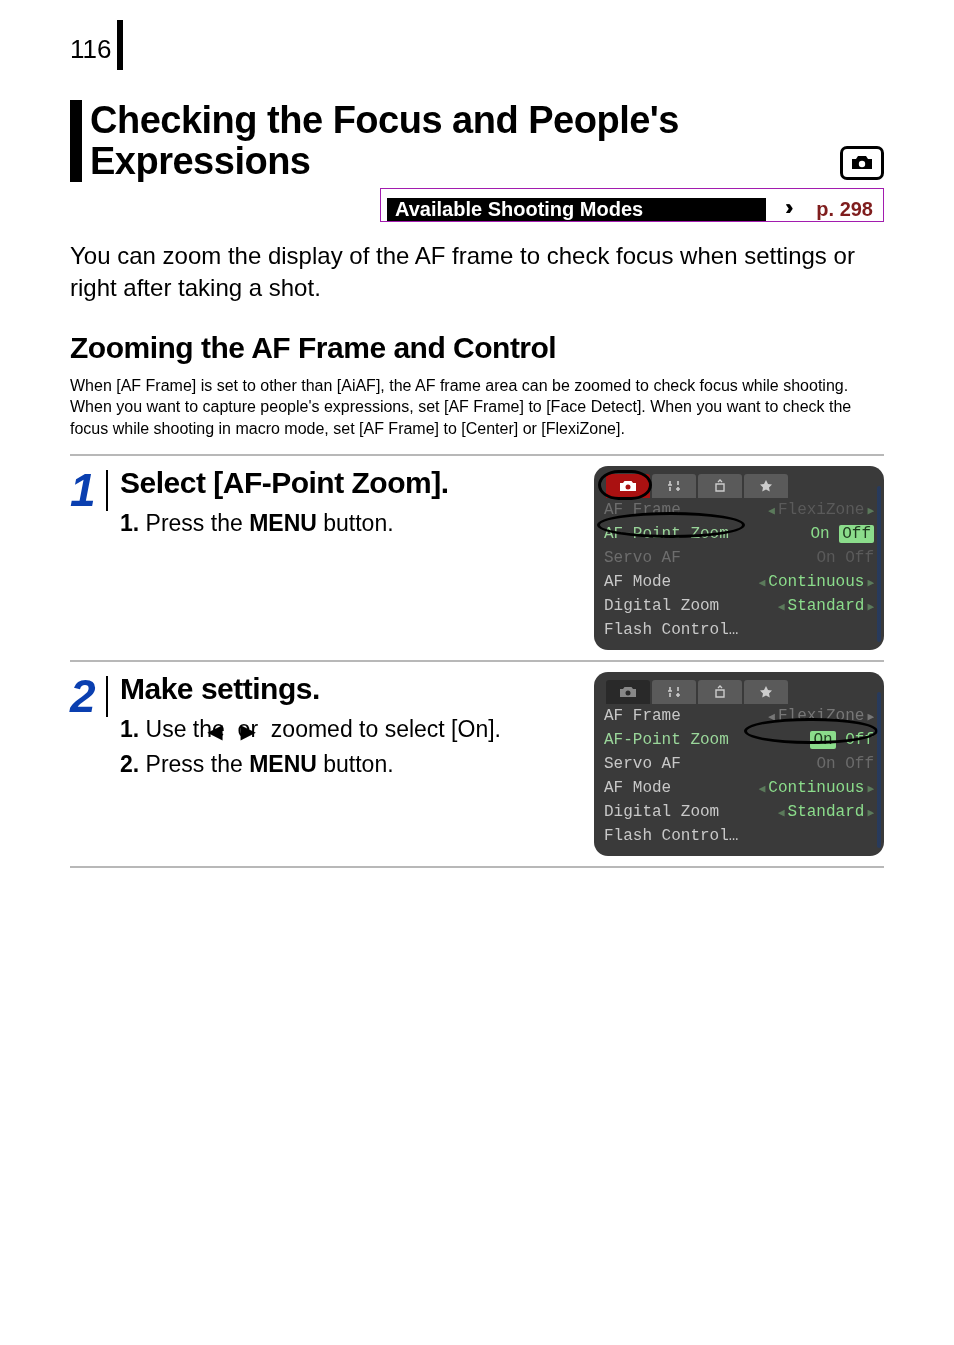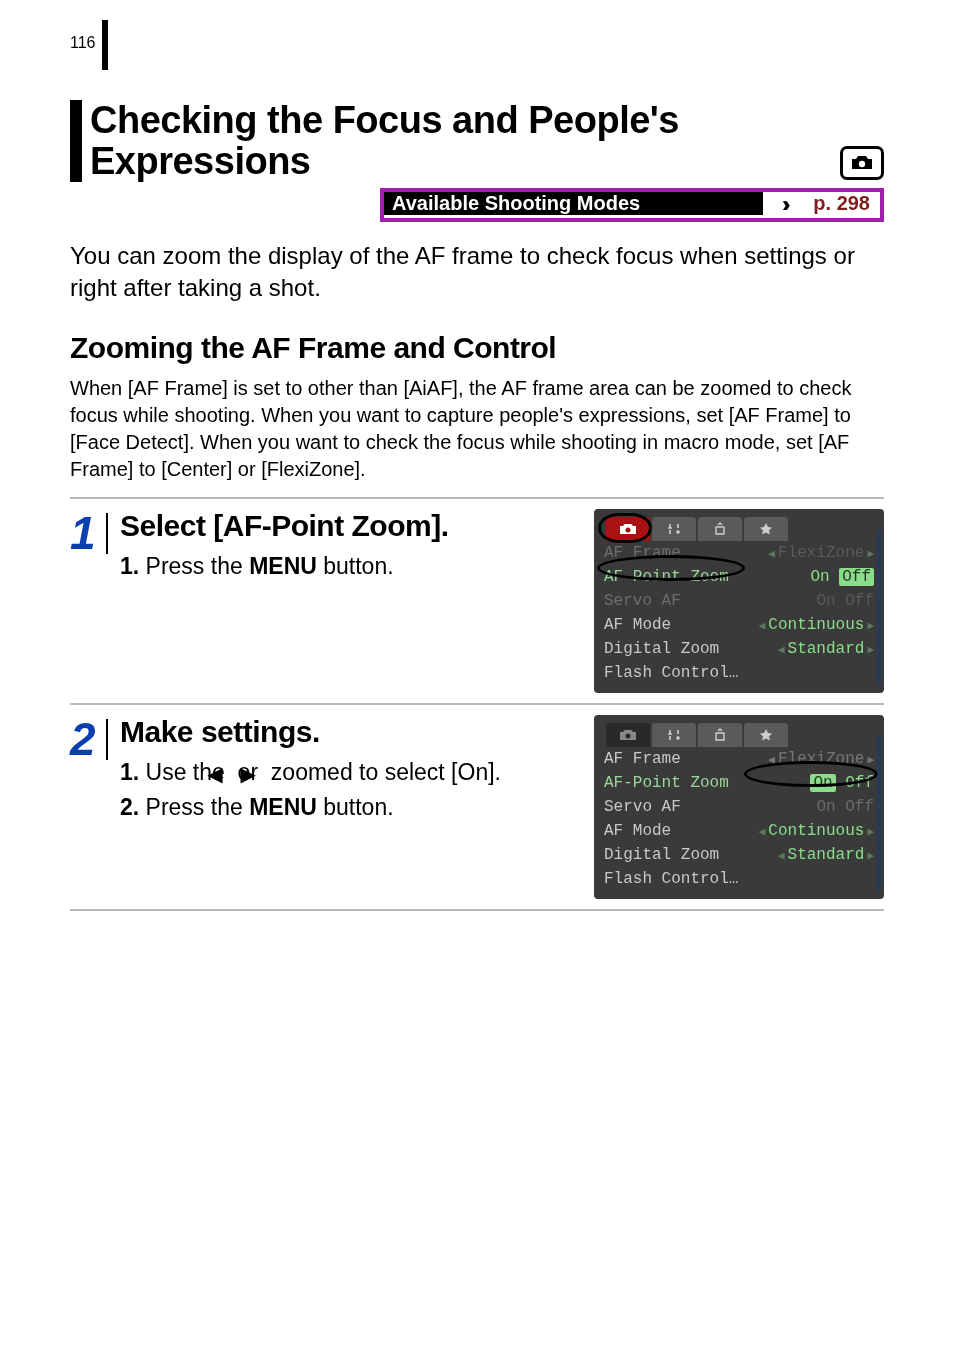--- a/index.html
+++ b/index.html
@@ -1,57 +1,57 @@
 <!DOCTYPE html>
 <html><head>
 <meta charset="utf-8">
 <style>
   * { box-sizing: border-box; margin: 0; padding: 0; }
   html, body { width: 954px; background: #fff; font-family: Arial, Helvetica, sans-serif; color: #000; }
   .page { width: 954px; padding: 20px 70px 40px 70px; position: relative; }
 
   
   .pagenum-wrap { display: flex; align-items: flex-start; margin-bottom: 30px; }
-  .pagenum { font-size: 16px; padding-top: 14px; padding-right: 6px; }
+  .pagenum { font-size: 26px; padding-top: 14px; padding-right: 6px; }
   .pnum-rule { width: 6px; height: 50px; background: #000; }
 
   
   .heading-wrap { display: flex; align-items: stretch; margin-bottom: 6px; }
   .heading-bar { width: 12px; background: #000; margin-right: 8px; }
   .heading-text { flex: 1; font-weight: 900; font-size: 38px; line-height: 1.08; font-family: Arial Black, Arial, sans-serif; letter-spacing: -0.5px; }
   .cam-icon-box { align-self: flex-end; margin-left: 8px; margin-bottom: 2px; }
 
   
-  .modes-row { border: 4px solid #a21caf; height: 34px; display:flex; align-items:flex-start; margin-left: 310px; }
+  .modes-row { border: 1px solid #a21caf; height: 34px; display:flex; align-items:flex-end; margin-left: 310px; padding-left: 6px; }
   .modes-label { background:#000; color:#fff; font-weight:bold; font-size:20px; display:flex; align-items:center; padding:0 8px; flex:1;}
   .modes-arrow { background:#fff; color:#000; display:flex; align-items:center; justify-content:center; width:40px; font-size:22px; font-weight:bold; letter-spacing:-6px;}
   .modes-link { background:#fff; color:#7f1d1d; font-weight:bold; display:flex; align-items:center; padding:0 10px; font-size:20px;}
 
   .intro { font-size: 24px; line-height: 1.35; margin-top: 18px; margin-bottom: 26px; }
 
   .subhead { font-family: Arial Black, Arial, sans-serif; font-weight:900; font-size:30px; margin-bottom:10px; letter-spacing:-0.5px;}
-  .subtext { font-size: 20px; line-height: 1.35; margin-bottom: 14px; }
+  .subtext { font-size: 16px; line-height: 1.35; margin-bottom: 14px; }
   .step-row { display:flex; align-items:flex-start; border-top: 2px solid #b8b8b8; padding: 10px 0; }
   .step-row:last-child { border-bottom: 2px solid #b8b8b8; }
   .step-num-cell { width: 38px; }
   .step-num { font-family: Arial Black, Arial, sans-serif; font-size: 46px; font-weight: 900; font-style: italic; color:#0a3fb0; line-height:0.9; border-right: 2px solid #000; padding-right:6px; margin-top:4px;}
   .step-body { flex:1; padding-left: 12px; }
   .step-title { font-family: Arial Black, Arial, sans-serif; font-weight:900; font-size:30px; margin-bottom:8px; letter-spacing:-0.5px;}
   .step-list { font-size: 23px; line-height: 1.35; }
   .step-list .li { margin-bottom: 4px; padding-left: 24px; text-indent:-24px;}
   .bold { font-weight: bold; }
 
   
   .inline-icon { display:inline-block; vertical-align:-3px; border:2px solid #000; border-radius:4px; width:26px; height:20px; position:relative; background:#fff; margin:0 2px;}
   .inline-icon.dot::after { content:""; position:absolute; left:50%; top:50%; width:6px; height:6px; background:#000; border-radius:50%; transform:translate(-50%,-50%);}
   .arrow { display:inline-block; font-size:20px; line-height:1; vertical-align:-1px;}
 
   
   .shot-col { width: 290px; margin-left: 10px; }
-  .shot { width: 290px; border-radius:4px; background:#3a3a3a; padding:8px 6px 8px 6px; font-family: "Courier New", monospace; color:#c8c8c8; font-size:16px; position:relative; }
+  .shot { width: 290px; border-radius:14px; background:#3a3a3a; padding:8px 6px 8px 6px; font-family: "Courier New", monospace; color:#c8c8c8; font-size:16px; position:relative; }
   .tabs { display:flex; gap:2px; margin-bottom:0px; margin-left:6px;}
   .tab { width:44px; height:24px; background:#5a5a5a; border-radius:3px 3px 0 0; display:flex; align-items:center; justify-content:center; color:#aaa; font-size:13px;}
   .tab svg { display:block; }
   .tab.active { background:#292929; }
   .tab.redcam { background:#a11; }
   .menu-rows { }
   .menu-row { display:flex; justify-content:space-between; align-items:center; height:24px; padding:0 4px;}
   .menu-row .val { color:#8bdc8b; }
   .menu-row .val.sel { background:#8bdc8b; color:#1f3a1f; padding:0 3px; border-radius:2px;}
   .menu-row .tri { color:#5b7a5b; font-size:11px; margin-left:3px;}

